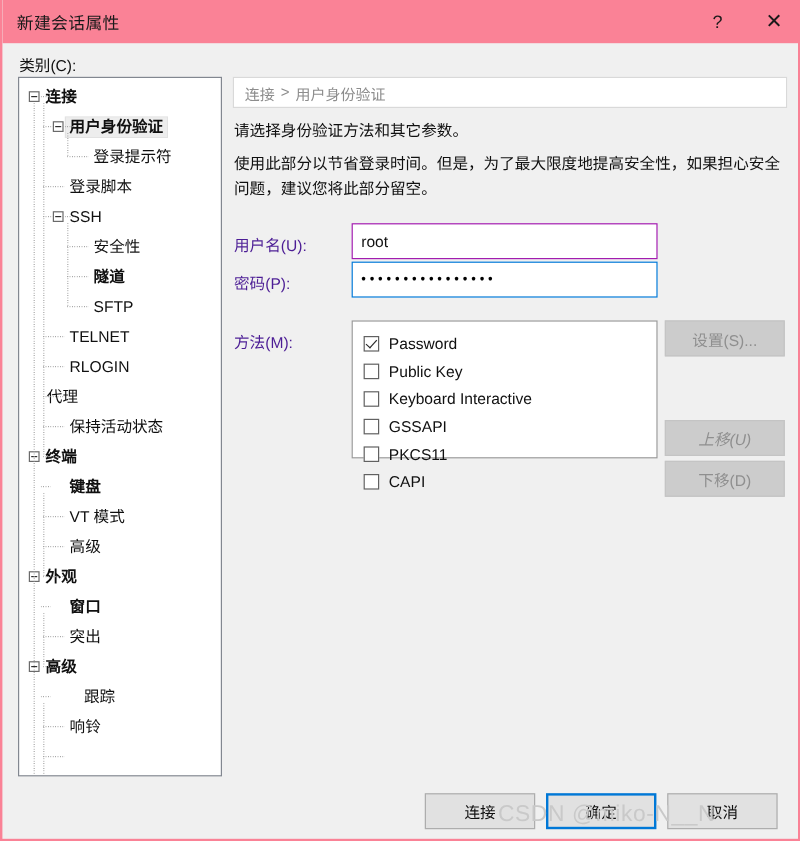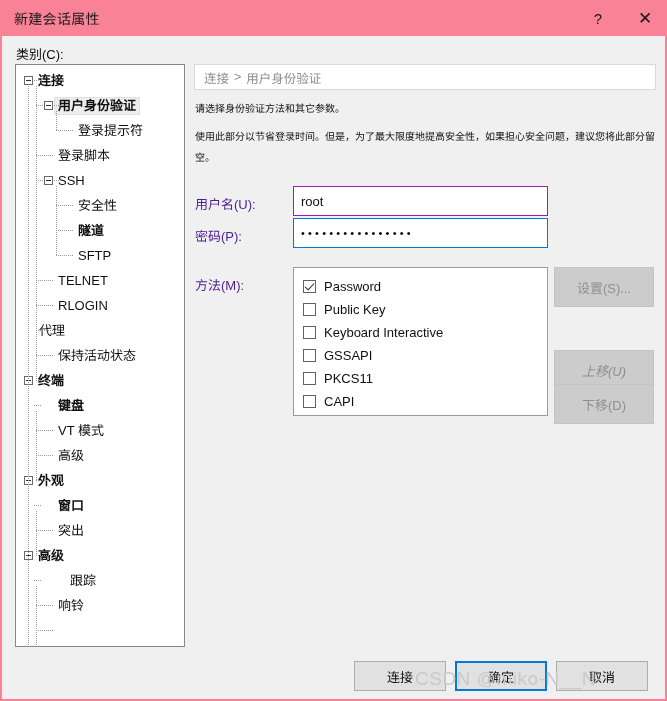--- a/index.html
+++ b/index.html
@@ -134,21 +134,21 @@
     padding-left: 9px;
     font-size: 12.5px;
     color: #8d8d8d;
     white-space: nowrap;
   }
   .crumb-sep { margin: 0 5px; }
 
   .desc {
     position: absolute;
     left: 193px;
-    font-size: 10px;
+    font-size: 13px;
     color: #101010;
     line-height: 21px;
     width: 462px;
   }
   #desc1 { top: 98px; }
   #desc2 { top: 126px; }
 
   
   .flabel {
     position: absolute;
@@ -180,21 +180,21 @@
     letter-spacing: 3.2px;
     color: #000;
     line-height: 1;
     margin-top: 1px;
   }
 
   
   #method-box {
     position: absolute;
     left: 291px; top: 267px;
-    width: 255px; height: 149px;
+    width: 255px; height: 115px;
     box-sizing: border-box;
     background: #ffffff;
     border: 1px solid #9a9a9a;
     padding: 7px 0 16px 9px;
   }
   .mitem {
     height: 23px;
     display: flex;
     align-items: center;
     white-space: nowrap;
@@ -217,21 +217,21 @@
     border-width: 0 1.6px 1.6px 0;
     transform: rotate(42deg);
   }
   .mlabel { font-size: 13px; color: #101010; }
 
   
   .sbtn {
     position: absolute;
     left: 552px;
     width: 100px;
-    height: 40px;
+    height: 30px;
     box-sizing: border-box;
     background: #cccccc;
     border: 1px solid #c4c4c4;
     color: #8f8f8f;
     font-size: 13px;
     display: flex;
     align-items: center;
     justify-content: center;
     white-space: nowrap;
   }

